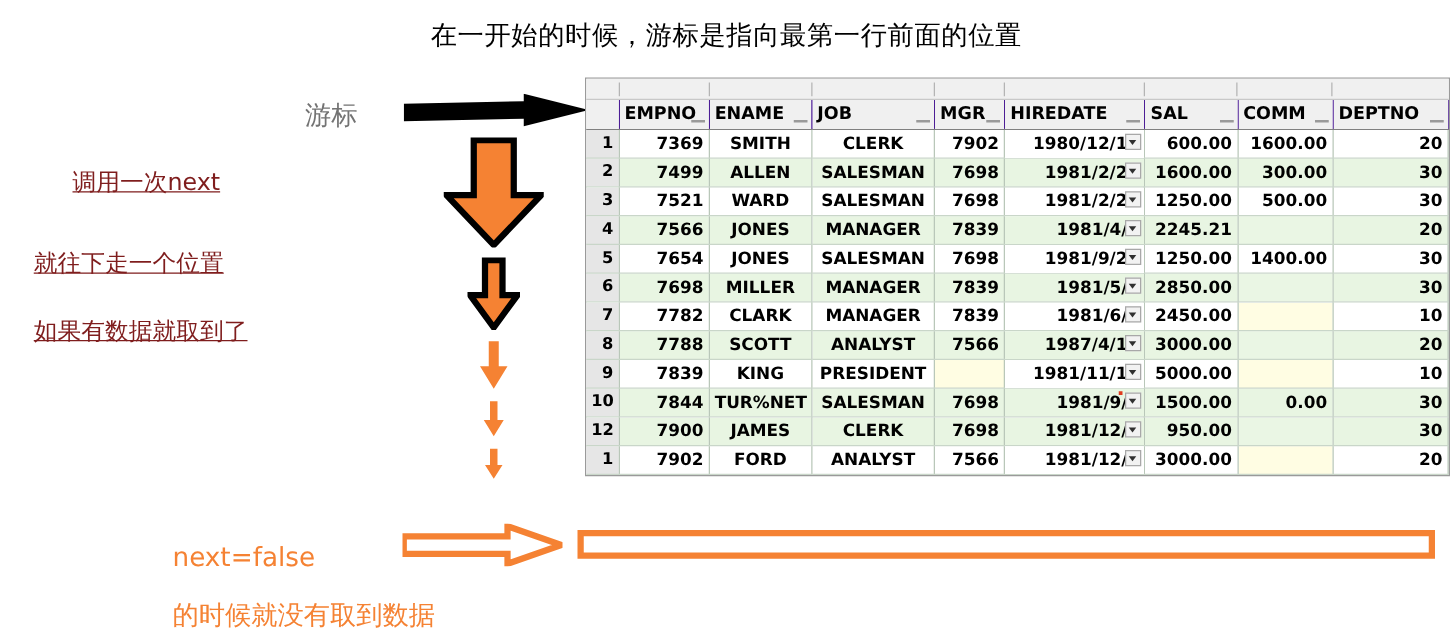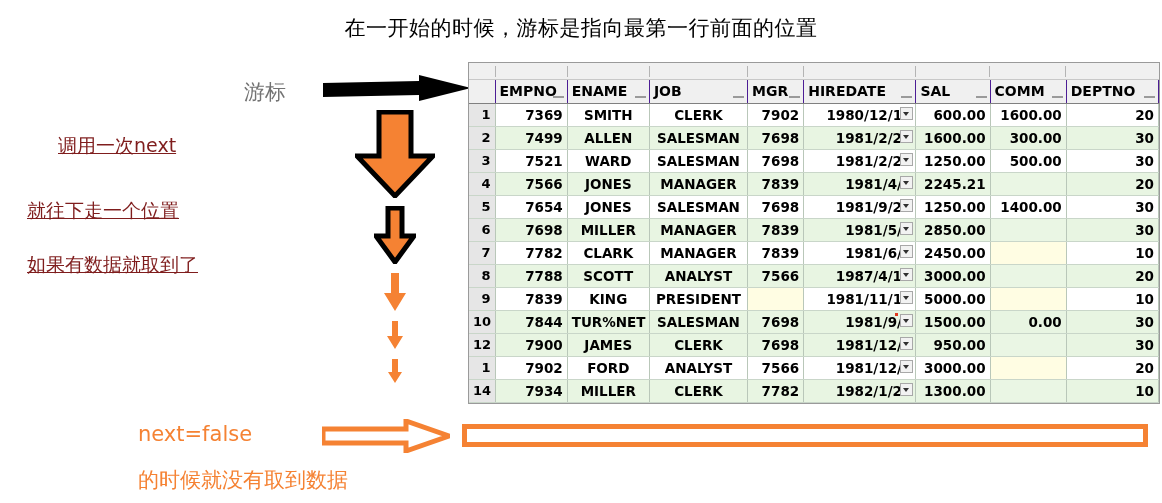--- a/index.html
+++ b/index.html
@@ -49,20 +49,21 @@
     color: #737373;
     white-space: nowrap;
   }
 
   
   .orange-note {
     position: absolute;
     font-size: 21px;
     color: #f58233;
     white-space: nowrap;
+    margin-top: 12px;
   }
   #false-label { left: 138px; top: 422px; }
   #false-note  { left: 138px; top: 466px; }
 
   
   #black-arrow {
     position: absolute;
     left: 323px;
     top: 75px;
     width: 148px;
@@ -432,26 +433,15 @@
           <td class="rownum">1</td>
           <td class="num">7902</td>
           <td class="txt">FORD</td>
           <td class="txt">ANALYST</td>
           <td class="num">7566</td>
           <td class="date-cell">1981/12/3<span class="dropdown-btn"></span></td>
           <td class="num">3000.00</td>
           <td class="num null-cell"></td>
           <td class="num">20</td>
         </tr>
-        <tr class="row-even">
-          <td class="rownum">14</td>
-          <td class="num">7934</td>
-          <td class="txt">MILLER</td>
-          <td class="txt">CLERK</td>
-          <td class="num">7782</td>
-          <td class="date-cell">1982/1/23<span class="dropdown-btn"></span></td>
-          <td class="num">1300.00</td>
-          <td class="num null-cell"></td>
-          <td class="num">10</td>
-        </tr>
       </tbody>
   </table>
 </div>
 
 </body></html>

